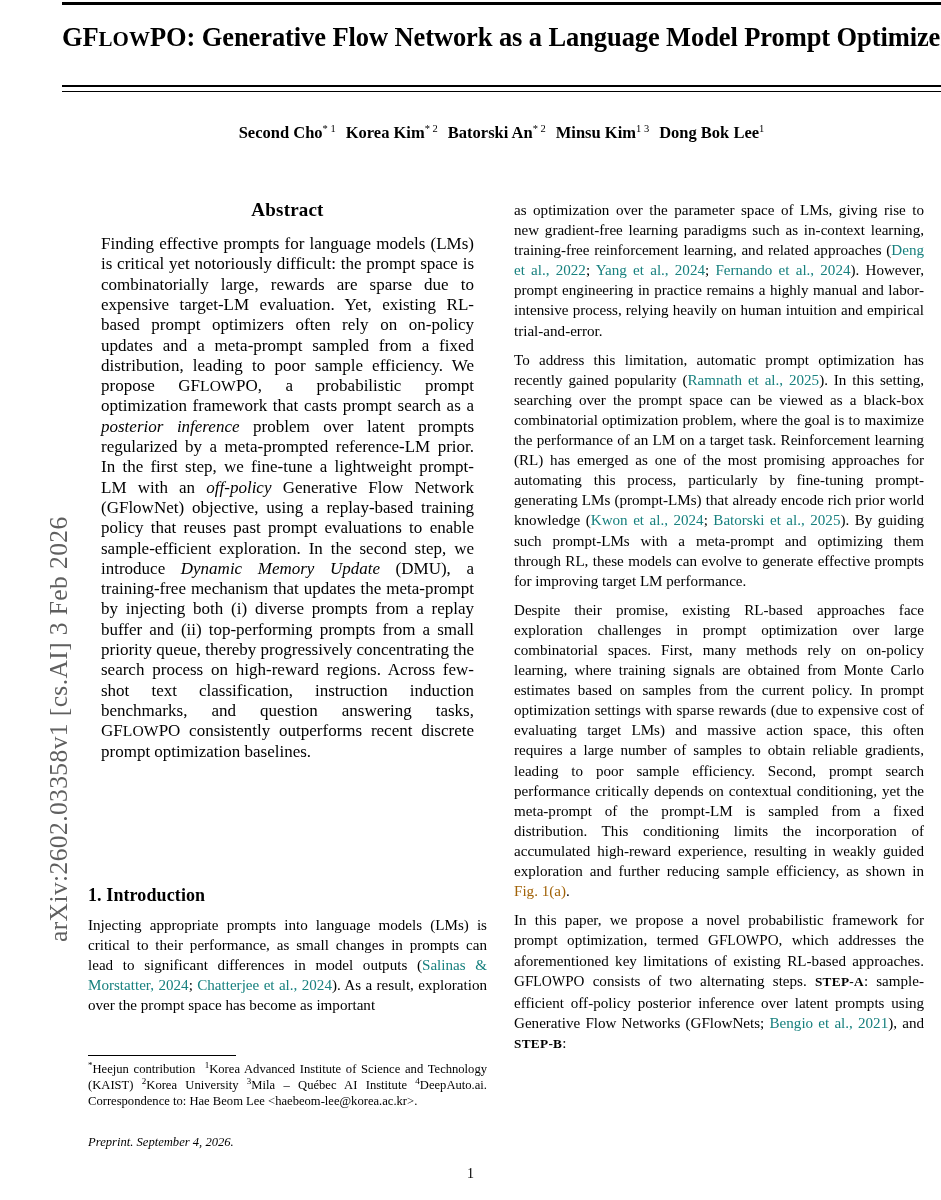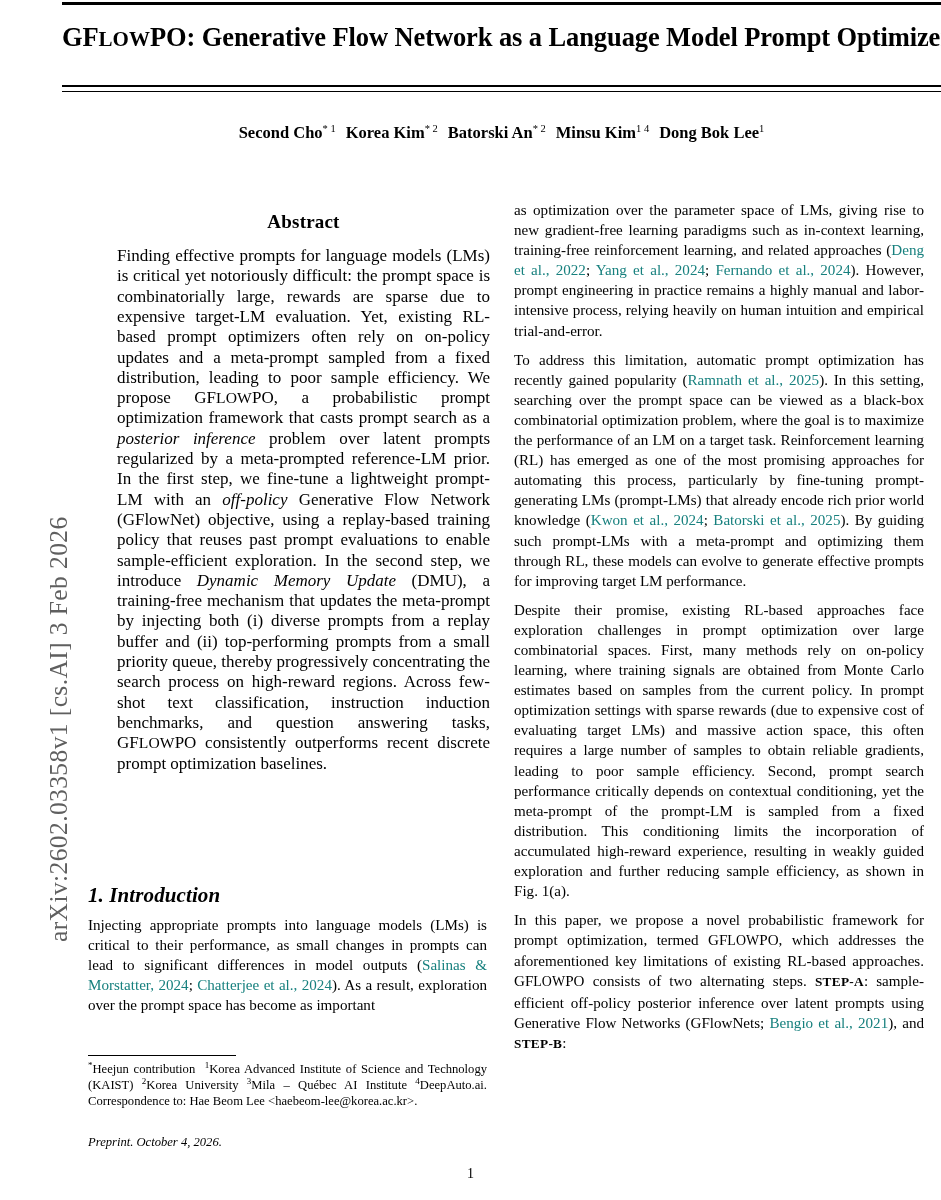--- a/index.html
+++ b/index.html
@@ -99,21 +99,21 @@
   .authors .gap { display: inline-block; width: 10px; }
 
   
   .col {
     position: absolute;
     top: 200px;
     font-size: 15.1px;
     line-height: 20.1px;
     text-align: justify;
   }
-  .col-left  { left: 104px;  width: 399px; margin-top: 12px; }
+  .col-left  { left: 88px;  width: 399px; }
   .col-right { left: 514px; width: 410px; }
 
   .abstract-head {
     text-align: center;
     font-size: 19px;
     font-weight: bold;
     margin: 0 0 14px 0;
     letter-spacing: 0.2px;
   }
   .abs-body {
@@ -125,29 +125,28 @@
   }
 
   p.para {
     margin: 0 0 9px 0;
     text-indent: 0;
     hyphens: auto;
   }
   p.para + p.para { margin-top: 4px; }
 
   h2.section {
-    font-size: 21px;
+    font-size: 18px;
     font-weight: bold;
     margin: 0 0 10px 0;
     letter-spacing: 0.1px;
-    font-style: italic;
   }
 
   .cite { color: #17807e; }
-  .figref { color: #000000; }
+  .figref { color: #a16207; }
   .it { font-style: italic; }
   .sc-small {
     font-variant: small-caps;
     font-size: 0.92em;
     letter-spacing: 0.1px;
   }
   .bsc {
     font-weight: bold;
     font-size: 0.88em;
     letter-spacing: 0.3px;
@@ -214,42 +213,42 @@
   <div class="rule-top"></div>
 
   <div class="title">
     <span>GF</span><span class="sc">LOW</span><span>PO: Generative Flow Network as a Language Model Prompt Optimizer</span>
   </div>
 
   <div class="rule-bottom"></div>
 
   <div class="authors">
     <div>
-      <span><span>Second Cho</span><sup>* 1</sup></span><span class="gap"></span><span><span>Korea Kim</span><sup>* 2</sup></span><span class="gap"></span><span><span>Batorski An</span><sup>* 2</sup></span><span class="gap"></span><span><span>Minsu Kim</span><sup>1 4</sup></span><span class="gap"></span><span><span>Dong Bok Lee</span><sup>1</sup></span>
+      <span><span>Second Cho</span><sup>* 1</sup></span><span class="gap"></span><span><span>Korea Kim</span><sup>* 2</sup></span><span class="gap"></span><span><span>Batorski An</span><sup>* 2</sup></span><span class="gap"></span><span><span>Minsu Kim</span><sup>1 3</sup></span><span class="gap"></span><span><span>Dong Bok Lee</span><sup>1</sup></span>
     </div>
   </div>
 
   <div class="col col-left">
     <div class="abstract-head">Abstract</div>
     <div class="abs-body">
       <span>Finding effective prompts for language models (LMs) is critical yet notoriously difficult: the prompt space is combinatorially large, rewards are sparse due to expensive target-LM evaluation. Yet, existing RL-based prompt optimizers often rely on on-policy updates and a meta-prompt sampled from a fixed distribution, leading to poor sample efficiency. We propose </span><span>GF</span><span class="sc-small">LOW</span><span>PO</span><span>, a probabilistic prompt optimization framework that casts prompt search as a </span><span class="it">posterior inference</span><span> problem over latent prompts regularized by a meta-prompted reference-LM prior. In the first step, we fine-tune a lightweight prompt-LM with an </span><span class="it">off-policy</span><span> Generative Flow Network (GFlowNet) objective, using a replay-based training policy that reuses past prompt evaluations to enable sample-efficient exploration. In the second step, we introduce </span><span class="it">Dynamic Memory Update</span><span> (DMU), a training-free mechanism that updates the meta-prompt by injecting both (i) diverse prompts from a replay buffer and (ii) top-performing prompts from a small priority queue, thereby progressively concentrating the search process on high-reward regions. Across few-shot text classification, instruction induction benchmarks, and question answering tasks, </span><span>GF</span><span class="sc-small">LOW</span><span>PO</span><span> consistently outperforms recent discrete prompt optimization baselines.</span>
     </div>
   </div>
 
   <div class="intro-block">
     <h2 class="section">1. Introduction</h2>
     <p class="para"><span>Injecting appropriate prompts into language models (LMs) is critical to their performance, as small changes in prompts can lead to significant differences in model outputs (</span><span class="cite">Salinas &amp; Morstatter, 2024</span><span>; </span><span class="cite">Chatterjee et al., 2024</span><span>). As a result, exploration over the prompt space has become as important</span></p>
   </div>
 
   <div class="footnote">
     <div class="fn-rule"></div>
     <div>
       <sup>*</sup><span>Heejun contribution</span>&nbsp; <sup>1</sup><span>Korea Advanced Institute of Science and Technology (KAIST)</span> <sup>2</sup><span>Korea University</span> <sup>3</sup><span>Mila – Québec AI Institute</span> <sup>4</sup><span>DeepAuto.ai.</span> <span>Correspondence to: Hae Beom Lee &lt;haebeom-lee@korea.ac.kr&gt;.</span>
     </div>
-    <span class="preprint">Preprint. October 4, 2026.</span>
+    <span class="preprint">Preprint. September 4, 2026.</span>
   </div>
 
   <div class="col col-right">
     <p class="para"><span>as optimization over the parameter space of LMs, giving rise to new gradient-free learning paradigms such as in-context learning, training-free reinforcement learning, and related approaches (</span><span class="cite">Deng et al., 2022</span><span>; </span><span class="cite">Yang et al., 2024</span><span>; </span><span class="cite">Fernando et al., 2024</span><span>). However, prompt engineering in practice remains a highly manual and labor-intensive process, relying heavily on human intuition and empirical trial-and-error.</span></p>
 
     <p class="para"><span>To address this limitation, automatic prompt optimization has recently gained popularity (</span><span class="cite">Ramnath et al., 2025</span><span>). In this setting, searching over the prompt space can be viewed as a black-box combinatorial optimization problem, where the goal is to maximize the performance of an LM on a target task. Reinforcement learning (RL) has emerged as one of the most promising approaches for automating this process, particularly by fine-tuning prompt-generating LMs (prompt-LMs) that already encode rich prior world knowledge (</span><span class="cite">Kwon et al., 2024</span><span>; </span><span class="cite">Batorski et al., 2025</span><span>). By guiding such prompt-LMs with a meta-prompt and optimizing them through RL, these models can evolve to generate effective prompts for improving target LM performance.</span></p>
 
     <p class="para"><span>Despite their promise, existing RL-based approaches face exploration challenges in prompt optimization over large combinatorial spaces. First, many methods rely on on-policy learning, where training signals are obtained from Monte Carlo estimates based on samples from the current policy. In prompt optimization settings with sparse rewards (due to expensive cost of evaluating target LMs) and massive action space, this often requires a large number of samples to obtain reliable gradients, leading to poor sample efficiency. Second, prompt search performance critically depends on contextual conditioning, yet the meta-prompt of the prompt-LM is sampled from a fixed distribution. This conditioning limits the incorporation of accumulated high-reward experience, resulting in weakly guided exploration and further reducing sample efficiency, as shown in </span><span class="figref">Fig. 1(a)</span><span>.</span></p>
 
     <p class="para"><span>In this paper, we propose a novel probabilistic framework for prompt optimization, termed </span><span>GF</span><span class="sc-small">LOW</span><span>PO</span><span>, which addresses the aforementioned key limitations of existing RL-based approaches. </span><span>GF</span><span class="sc-small">LOW</span><span>PO</span><span> consists of two alternating steps. </span><span class="bsc">STEP-A</span><span>: sample-efficient off-policy posterior inference over latent prompts using Generative Flow Networks (GFlowNets; </span><span class="cite">Bengio et al., 2021</span><span>), and </span><span class="bsc">STEP-B</span><span>:</span></p>

